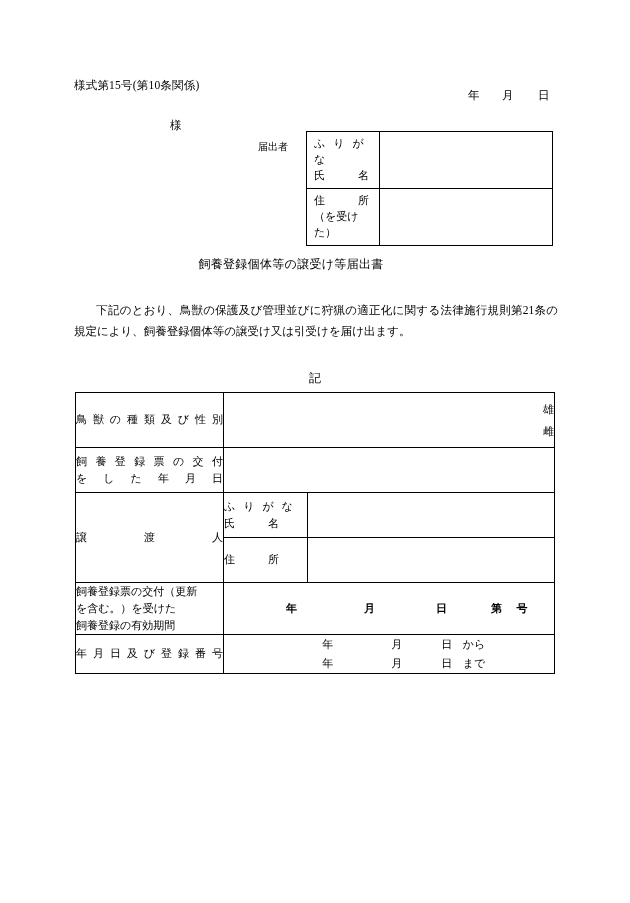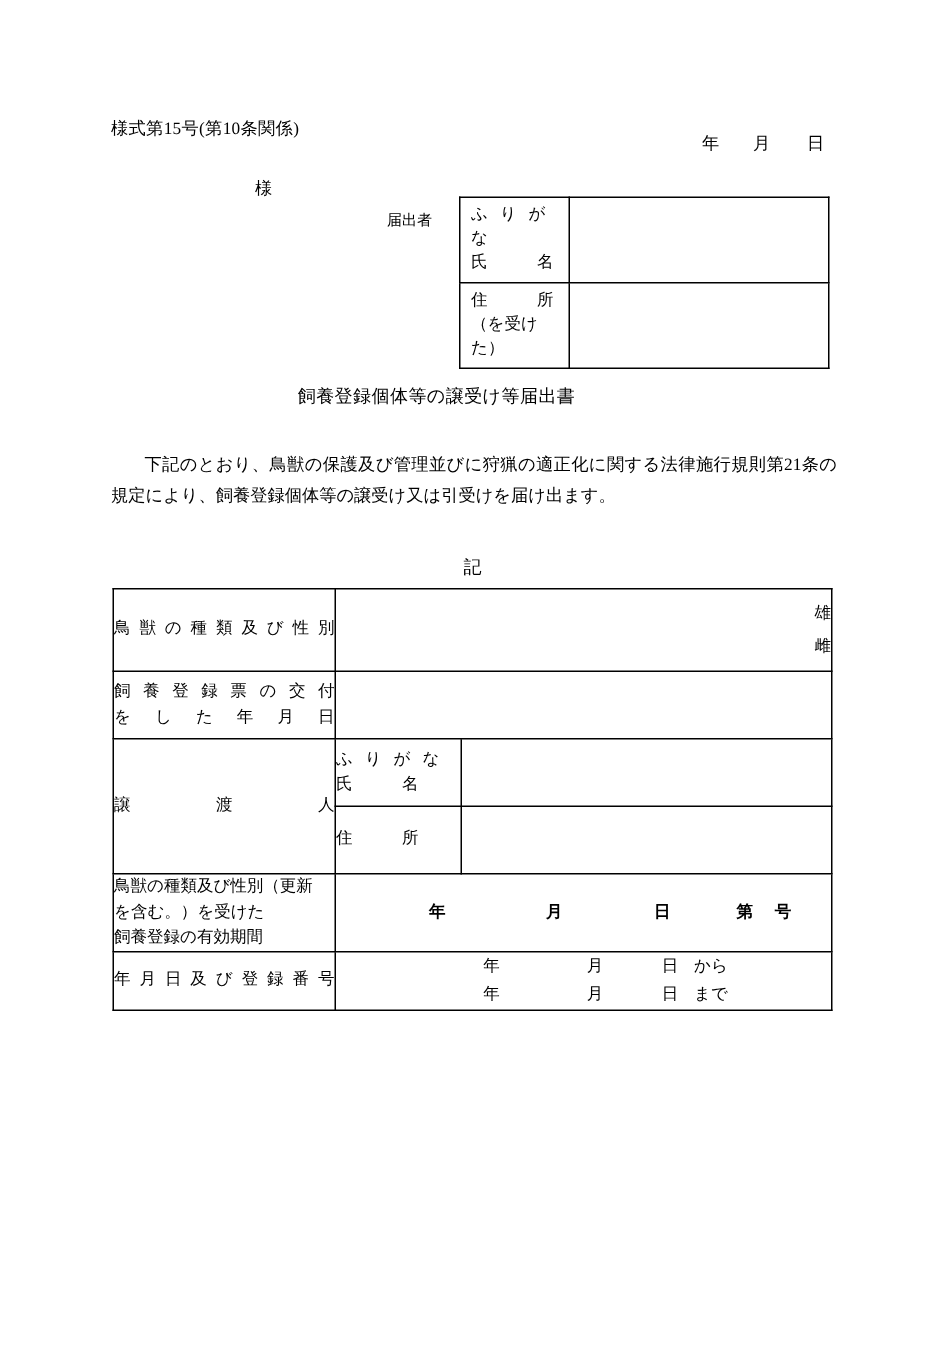--- a/index.html
+++ b/index.html
@@ -243,21 +243,21 @@
     </tr>
     <tr>
       <td class="lbl">
         <span class="nojust">住　　　所</span>
       </td>
       <td class="empty-cell"></td>
     </tr>
 
     <tr>
       <td class="lbl">
-        <span class="nojust">鳥獣の種類及び性別（更新</span>
+        <span class="nojust">飼養登録票の交付（更新</span>
         <span class="nojust">を含む。）を受けた</span>
         <span class="nojust">飼養登録の有効期間</span>
       </td>
       <td colspan="2" class="centerline reg-line">
         <span class="g1">年</span><span class="g2">月</span><span class="g3">日</span><span class="g4">第</span><span>号</span>
       </td>
     </tr>
 
     <tr>
       <td class="lbl">

